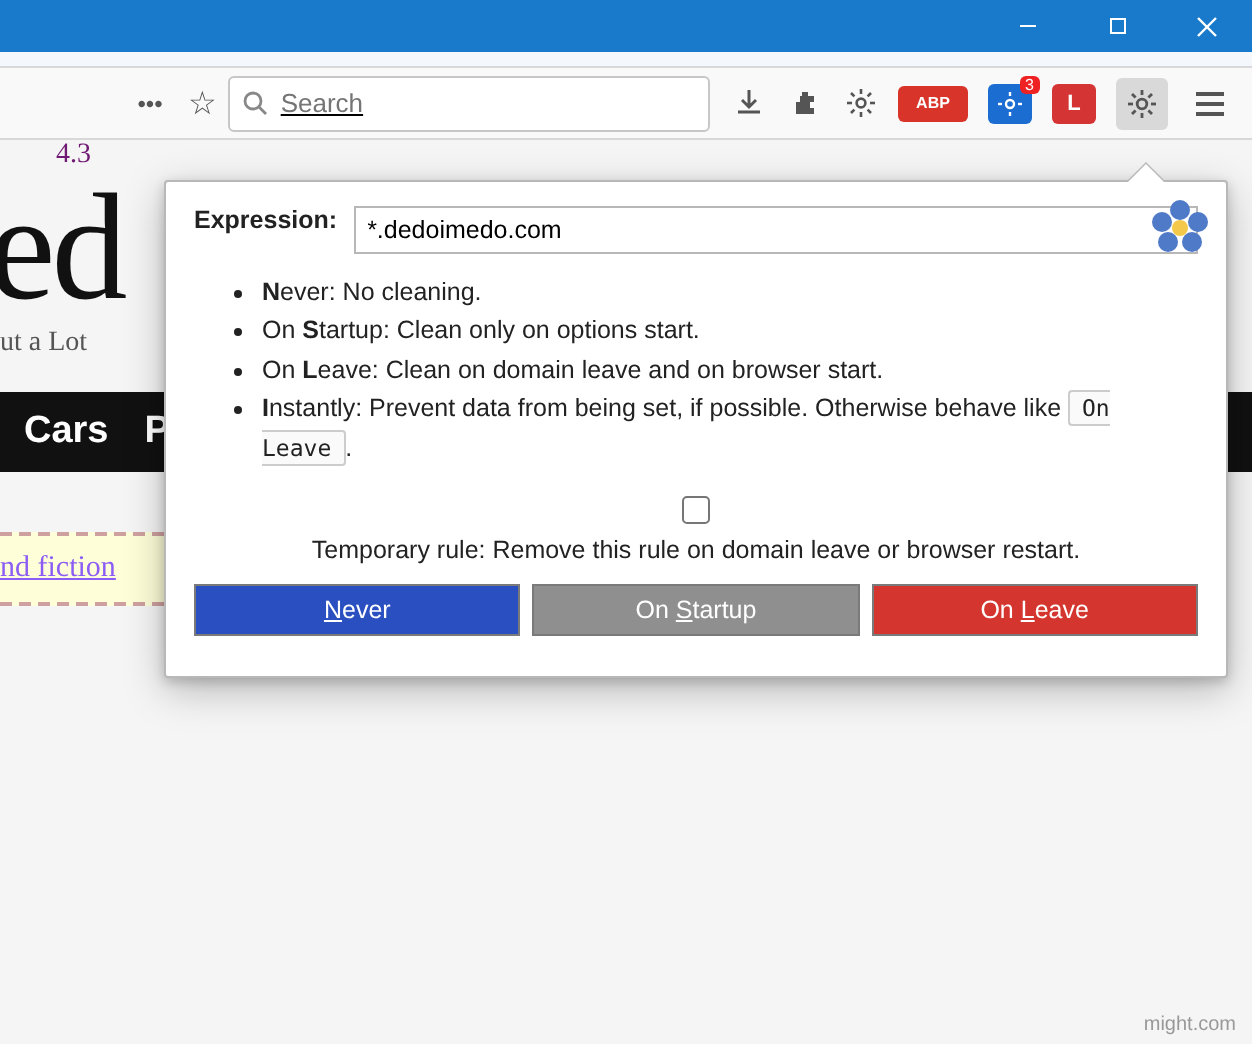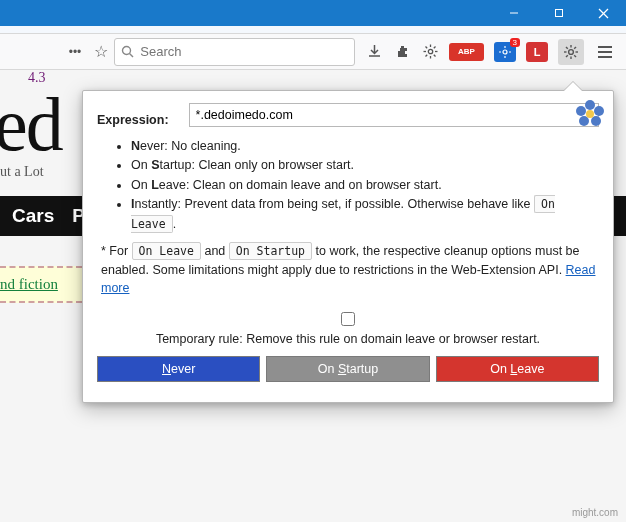--- a/index.html
+++ b/index.html
@@ -62,20 +62,21 @@
       background:#fff;
       display:flex;
       align-items:center;
       padding: 0 6px;
       gap:6px;
       color:#888;
     }
     .searchbox input {
       border:none; outline:none; flex:1; font-size:13px;
       background:transparent;
+      text-decoration:underline;
     }
     .toolbar-icons { display:flex; align-items:center; gap:10px; padding:0 4px;}
     .abp { width:35px;height:18px; background:#d9342a; border-radius:3px; color:#fff; font-size:8px; font-weight:bold; display:flex;align-items:center;justify-content:center;}
     .ext-badge { position:relative; width:22px; height:20px; background:#1b6dd1; border-radius:3px; display:flex;align-items:center;justify-content:center;}
     .ext-badge.red { background:#d43434;}
     .ext-badge .num { position:absolute; top:-4px; right:-4px; background:#e22; color:#fff; font-size:8px; padding:0 3px; border-radius:3px;}
     .ext-badge span.letter { color:#fff; font-weight:bold; font-size:11px;}
     .gear-active { width:26px; height:26px; background:#d9d9d9; border-radius:3px; display:flex;align-items:center;justify-content:center;}
     .hamburger { display:flex; flex-direction:column; gap:3px; padding:4px;}
     .hamburger div { width:14px; height:2px; background:#555;}
@@ -85,21 +86,21 @@
       top:70px; left:0;
       font-family: Georgia, serif;
       color:#111;
       width: 100%;
     }
     .rating { color:#701a75; font-size:14px; margin-left:28px;}
     .bigtitle { font-size:76px; line-height:1; padding-left:0; margin-left:-6px; letter-spacing:-2px;}
     .subtitle { font-size:14px; color:#555; margin-top:2px;}
     .navbar { margin-top:16px; height:40px; background:#111; color:#fff; display:flex; align-items:center; font-family:"Segoe UI",sans-serif; font-size:19px; font-weight:600; padding-left:12px; gap:18px;}
     .ybox { margin-top:30px; margin-left:0; width:82px; padding:8px 0; background:#fefed8; border-top:2px dashed #cfa0a0; border-bottom:2px dashed #cfa0a0;}
-    .ybox a { color:#15803d; font-size:15px; text-decoration:underline;}
+    .ybox a { color:#8b5cf6; font-size:15px; text-decoration:underline;}
     
     .popup {
       position:absolute;
       top:90px; left:82px;
       width:532px;
       background:#fff;
       border:1px solid #b8b8b8;
       box-shadow: 0 6px 20px rgba(0,0,0,.25), 0 2px 6px rgba(0,0,0,.18);
       border-radius:2px;
       padding: 12px 14px 14px 14px;
@@ -116,21 +117,21 @@
     .popup .arrow::after{
       content:""; position:absolute; top:1px; left:-9px;
       border-left:9px solid transparent;
       border-right:9px solid transparent;
       border-bottom:9px solid #fff;
     }
     .popup h2 { font-size:20px; font-weight:700; margin-bottom:12px; color:#111;}
     .flower {
       position:absolute; top:8px; right:8px; width:30px; height:30px;
     }
-    .exp-row { display:flex; align-items:flex-end; gap:20px; margin-bottom:10px;}
+    .exp-row { display:flex; align-items:flex-start; gap:8px; margin-bottom:10px;}
     .exp-row label { font-weight:700; font-size:12.5px;}
     .exp-row input {
       flex:1; height:24px; border:1px solid #b8b8b8; padding:0 6px;
       font-size:12.5px;
     }
     .popup ul { list-style: disc; padding-left: 34px; margin-bottom:8px; line-height:1.55;}
     .popup ul li b, .popup ul li strong { font-weight:700;}
     .u { text-decoration: underline; }
     .inline-code {
       border:1px solid #ccc; background:#fafafa;
@@ -288,28 +289,25 @@
     <circle cx="15" cy="15" r="4" fill="#f3c84b"></circle>
   </svg>
 
   <div class="exp-row">
     <label>Expression:</label>
     <input type="text" value="*.dedoimedo.com" style="">
   </div>
 
   <ul>
     <li><b>N</b><span>ever: No cleaning.</span></li>
-    <li><span>On </span><b>S</b><span>tartup: Clean only on browser start.</span></li>
+    <li><span>On </span><b>S</b><span>tartup: Clean only on options start.</span></li>
     <li><span>On </span><b>L</b><span>eave: Clean on domain leave and on browser start.</span></li>
     <li><b>I</b><span>nstantly: Prevent data from being set, if possible. Otherwise behave like </span><span class="inline-code">On Leave</span><span>.</span></li>
   </ul>
 
-  <div class="note">
-    <span>* For </span><span class="inline-code">On Leave</span><span> and </span><span class="inline-code">On Startup</span><span> to work, the respective cleanup options must be enabled. Some limitations might apply due to restrictions in the Web-Extension API. </span><a href="#">Read more</a>
-  </div>
 
   <div class="check-row">
     <input type="checkbox" style="">
     <span>Temporary rule: Remove this rule on domain leave or browser restart.</span>
   </div>
 
   <div class="btn-row">
     <button class="btn-never"><span></span><span class="u">N</span><span>ever</span></button>
     <button class="btn-startup"><span>On </span><span class="u">S</span><span>tartup</span></button>
     <button class="btn-leave"><span>On </span><span class="u">L</span><span>eave</span></button>

